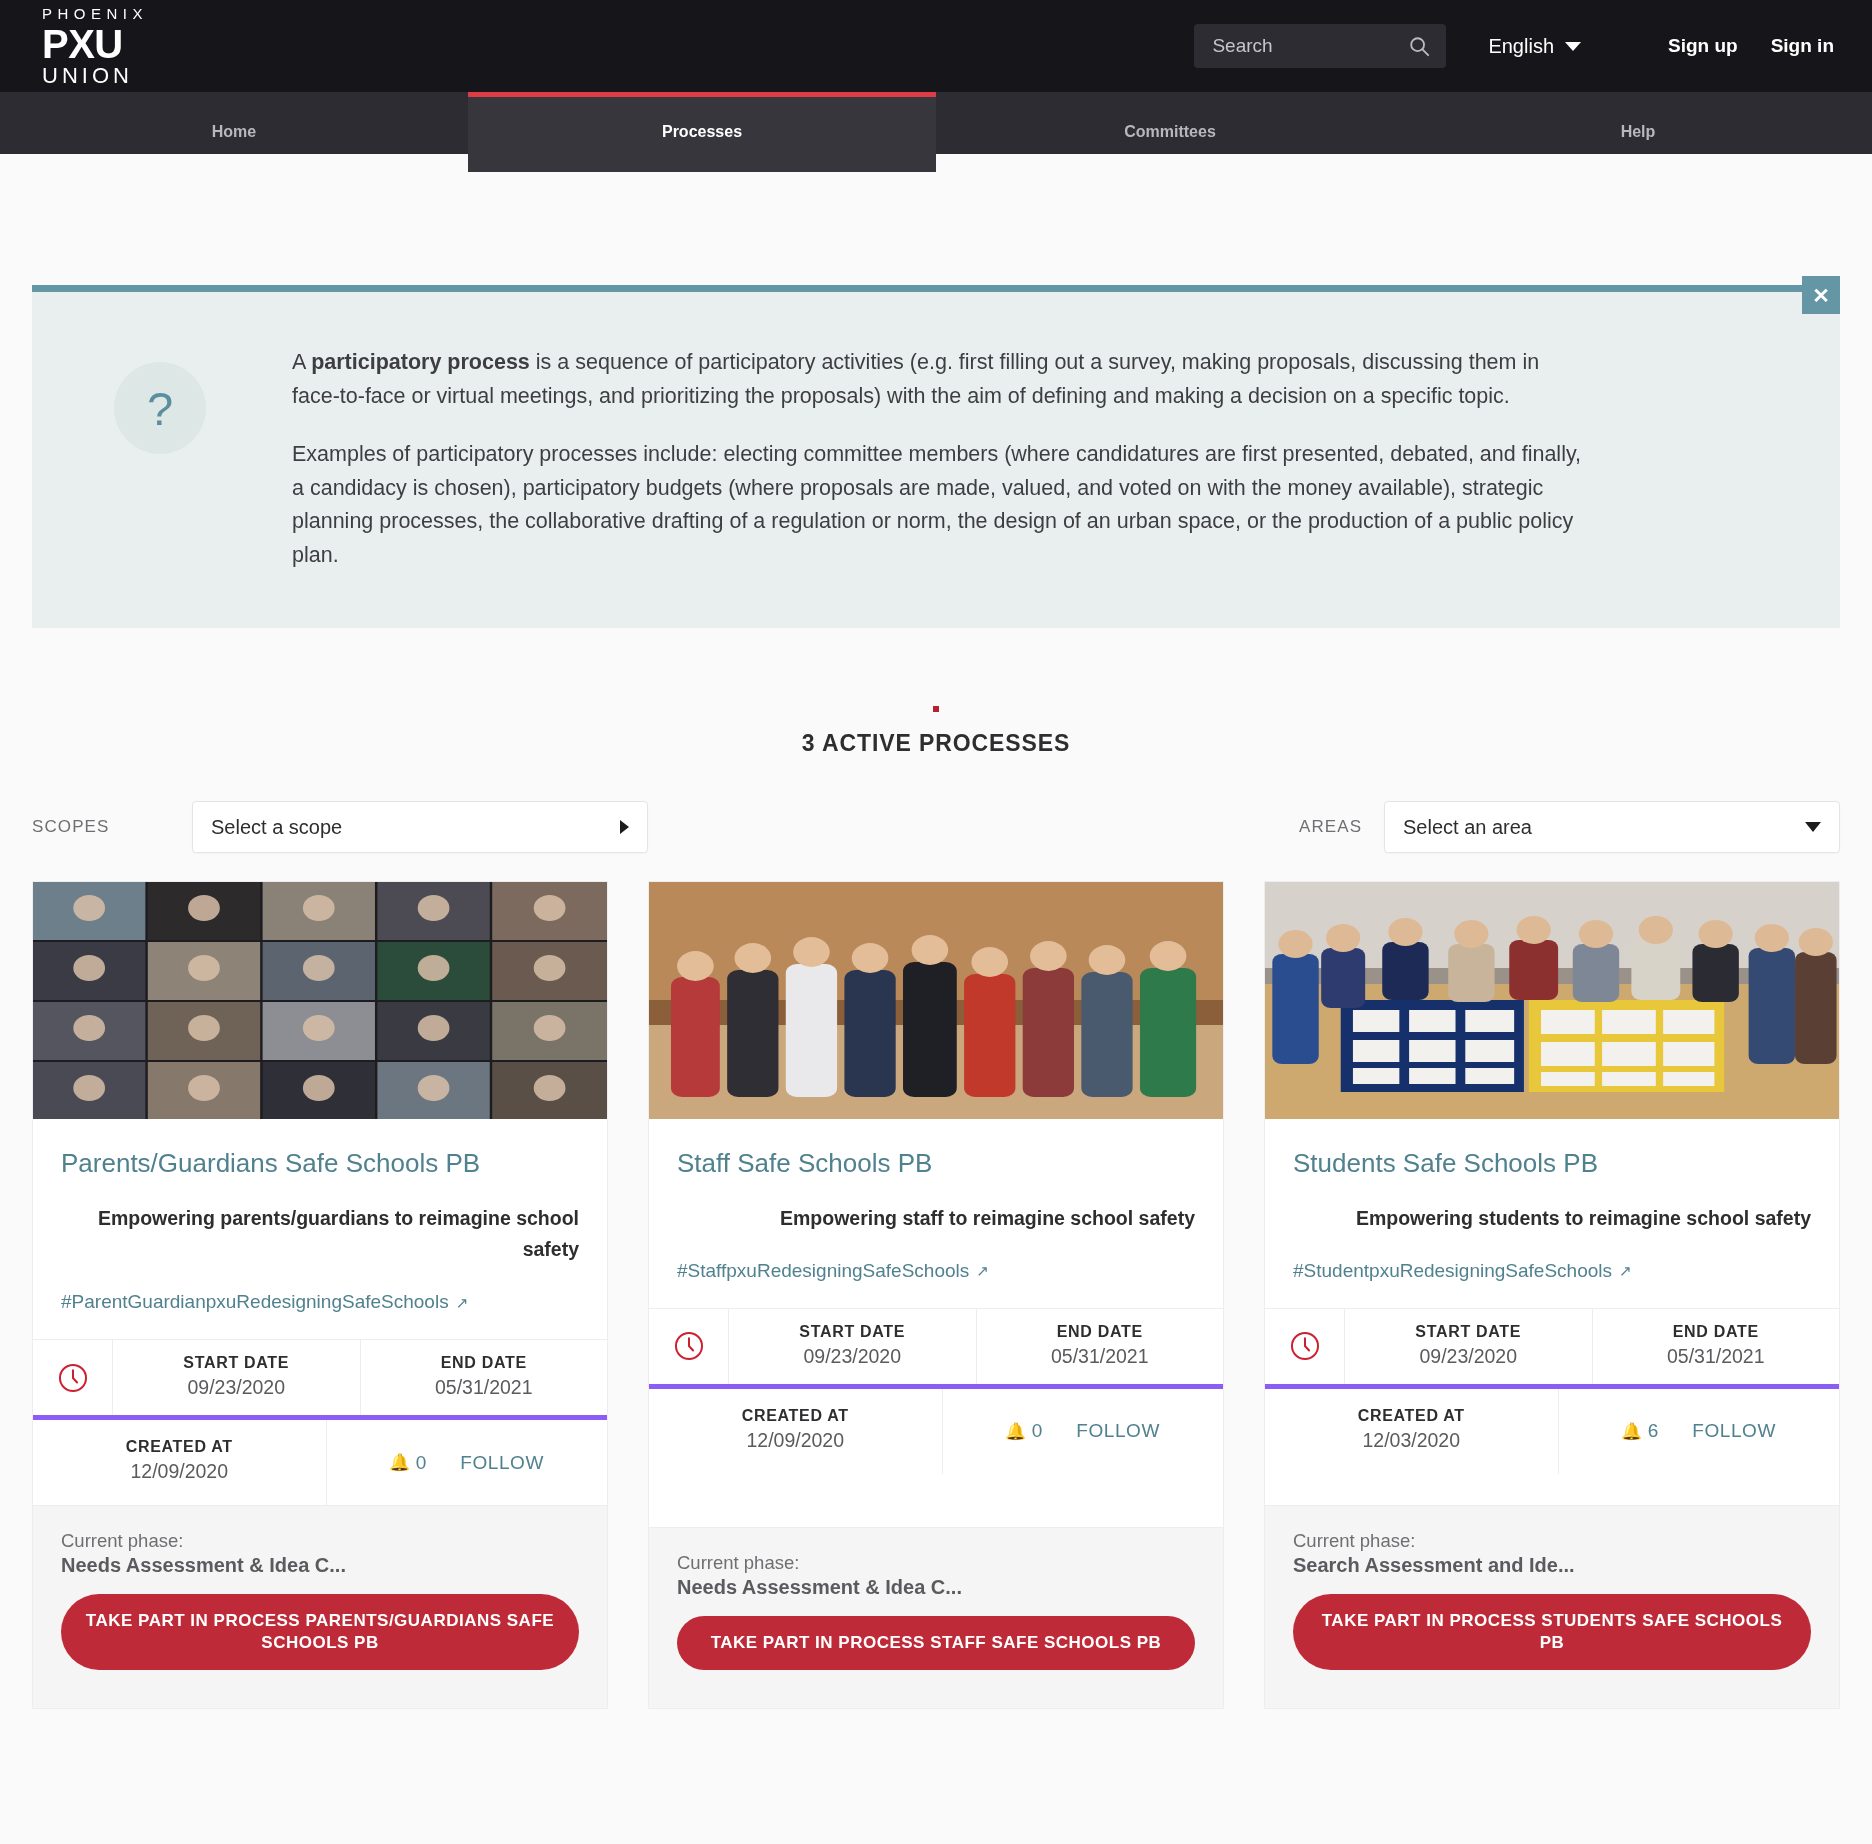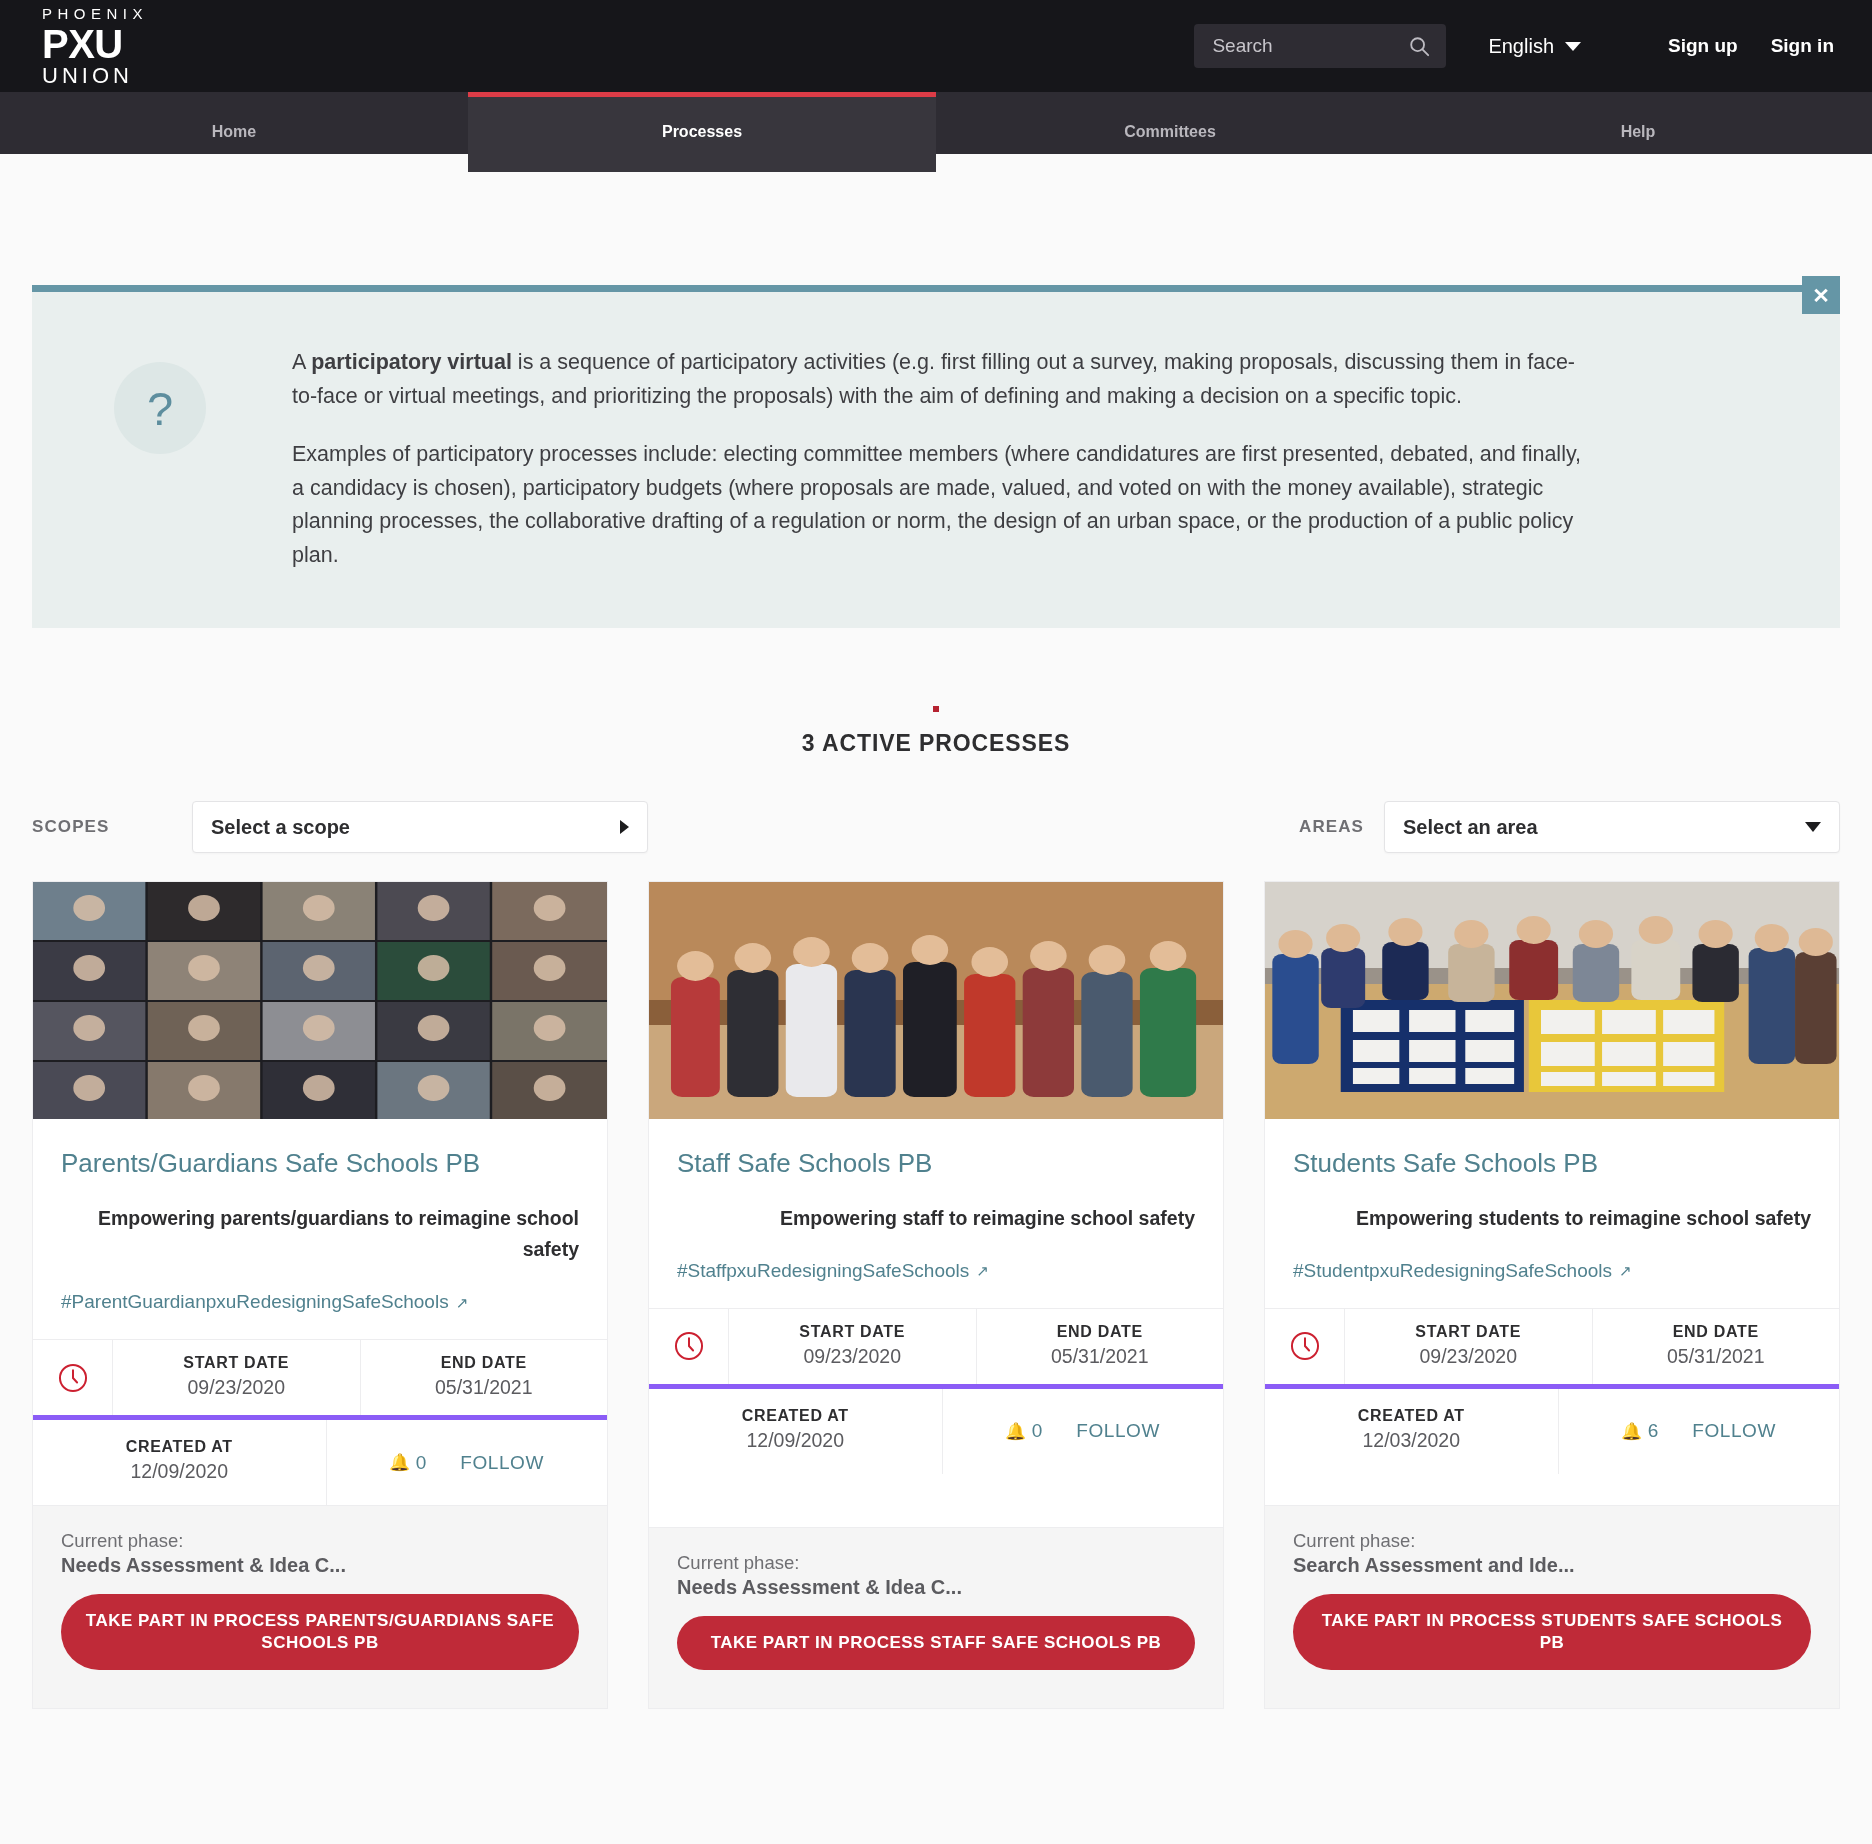--- a/index.html
+++ b/index.html
@@ -224,21 +224,21 @@
     letter-spacing: 0.9px;
     color: #2e2e30;
   }
 
   
   .filters {
     margin-top: 44px;
     display: flex;
     align-items: center;
   }
-  .filter-group { display: flex; align-items: center; font-weight: bold; }
+  .filter-group { display: flex; align-items: center; }
   .filter-label {
     font-size: 17px;
     letter-spacing: 1.1px;
     color: #6f6f73;
     width: 160px;
   }
   .filter-label.areas { width: 160px; padding-left: 75px; }
   .select-box {
     width: 456px;
     height: 52px;
@@ -457,21 +457,21 @@
   <a class="nav-tab">Committees</a>
   <a class="nav-tab">Help</a>
 </div>
 
 <div class="page">
 
   <div class="callout-wrap">
     <div class="callout">
       <div class="callout-icon">?</div>
       <div class="callout-body">
-        <p><span>A </span><b>participatory virtual</b><span> is a sequence of participatory activities (e.g. first filling out a survey, making proposals, discussing them in face-to-face or virtual meetings, and prioritizing the proposals) with the aim of defining and making a decision on a specific topic.</span></p>
+        <p><span>A </span><b>participatory process</b><span> is a sequence of participatory activities (e.g. first filling out a survey, making proposals, discussing them in face-to-face or virtual meetings, and prioritizing the proposals) with the aim of defining and making a decision on a specific topic.</span></p>
         <p>Examples of participatory processes include: electing committee members (where candidatures are first presented, debated, and finally, a candidacy is chosen), participatory budgets (where proposals are made, valued, and voted on with the money available), strategic planning processes, the collaborative drafting of a regulation or norm, the design of an urban space, or the production of a public policy plan.</p>
       </div>
     </div>
     <button class="callout-close">✕</button>
   </div>
 
   <div class="section-title">
     <span class="bar"></span>
     <h2>3 ACTIVE PROCESSES</h2>
   </div>

